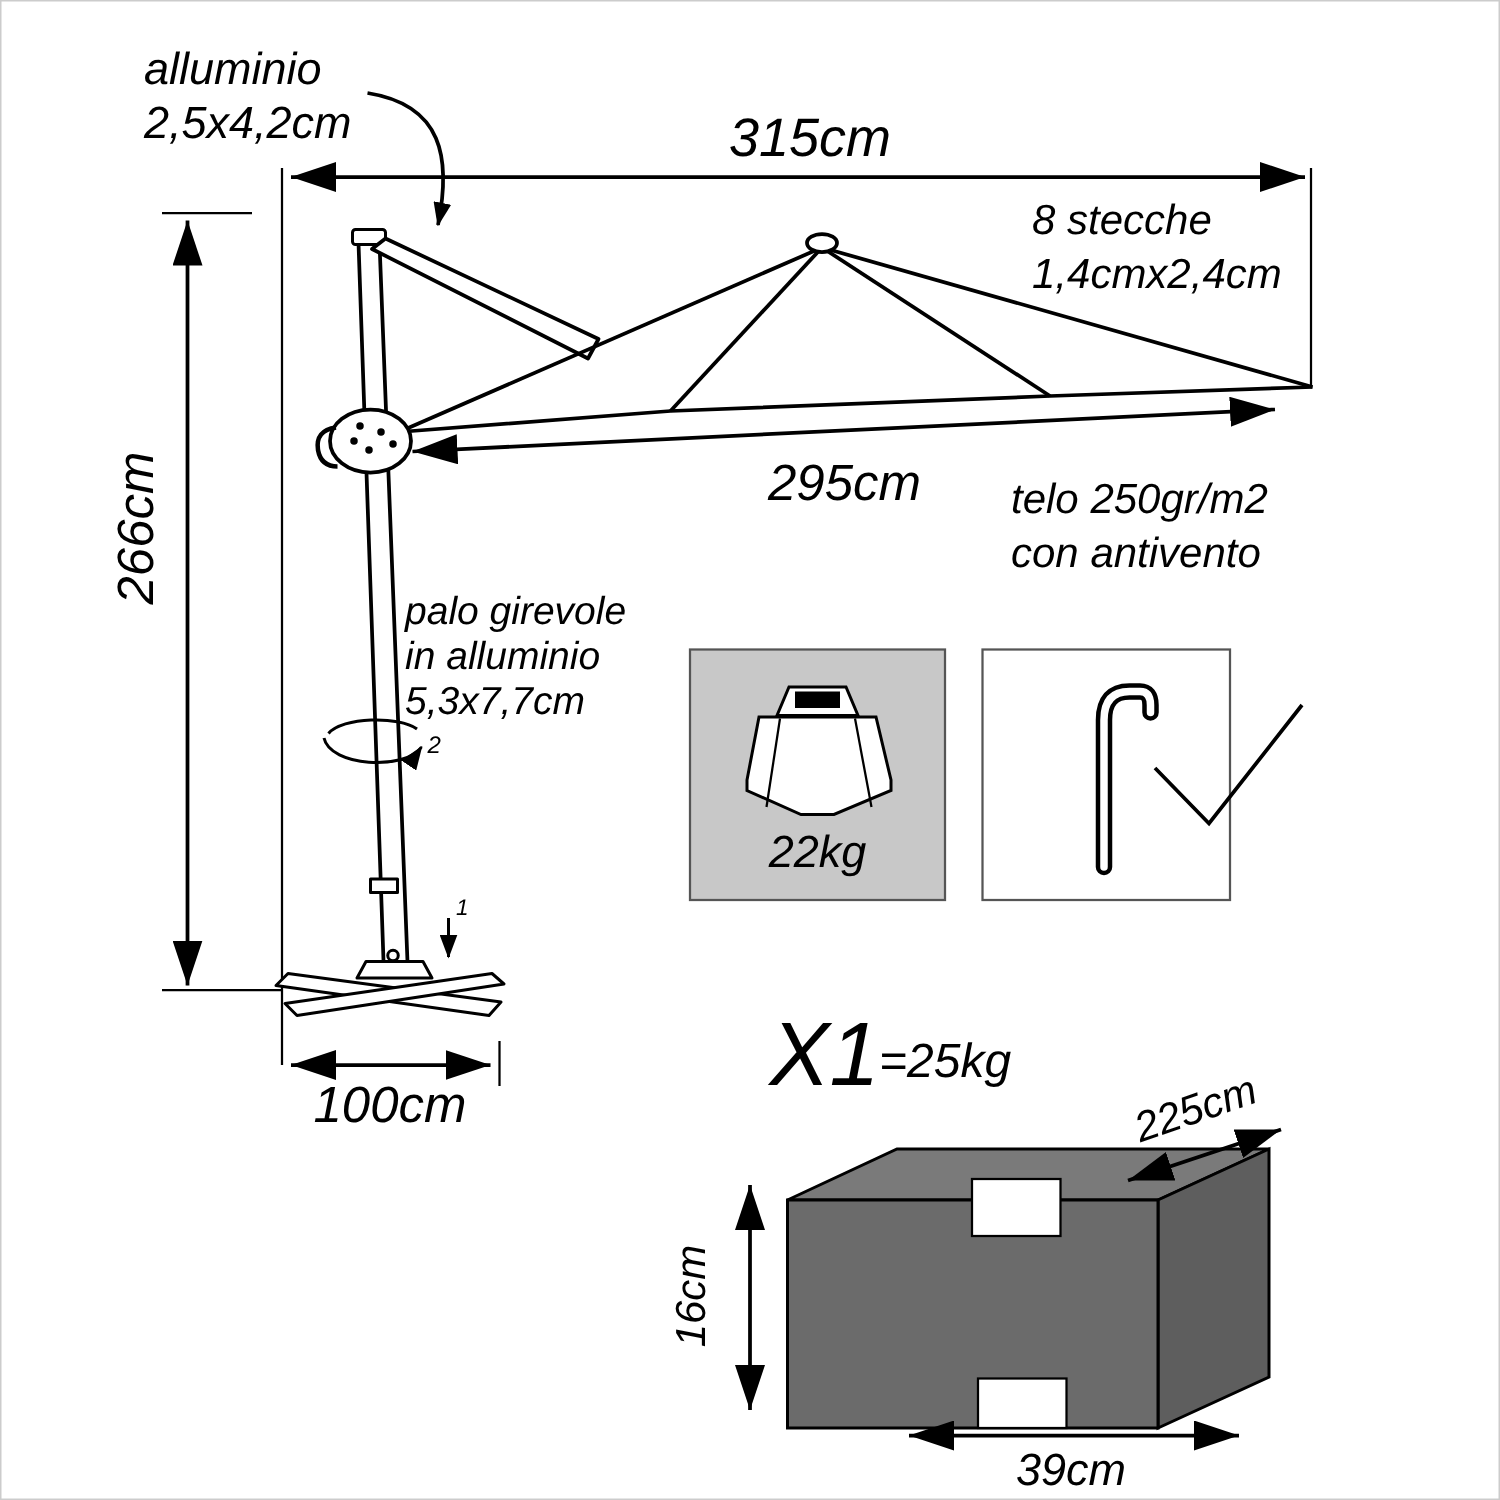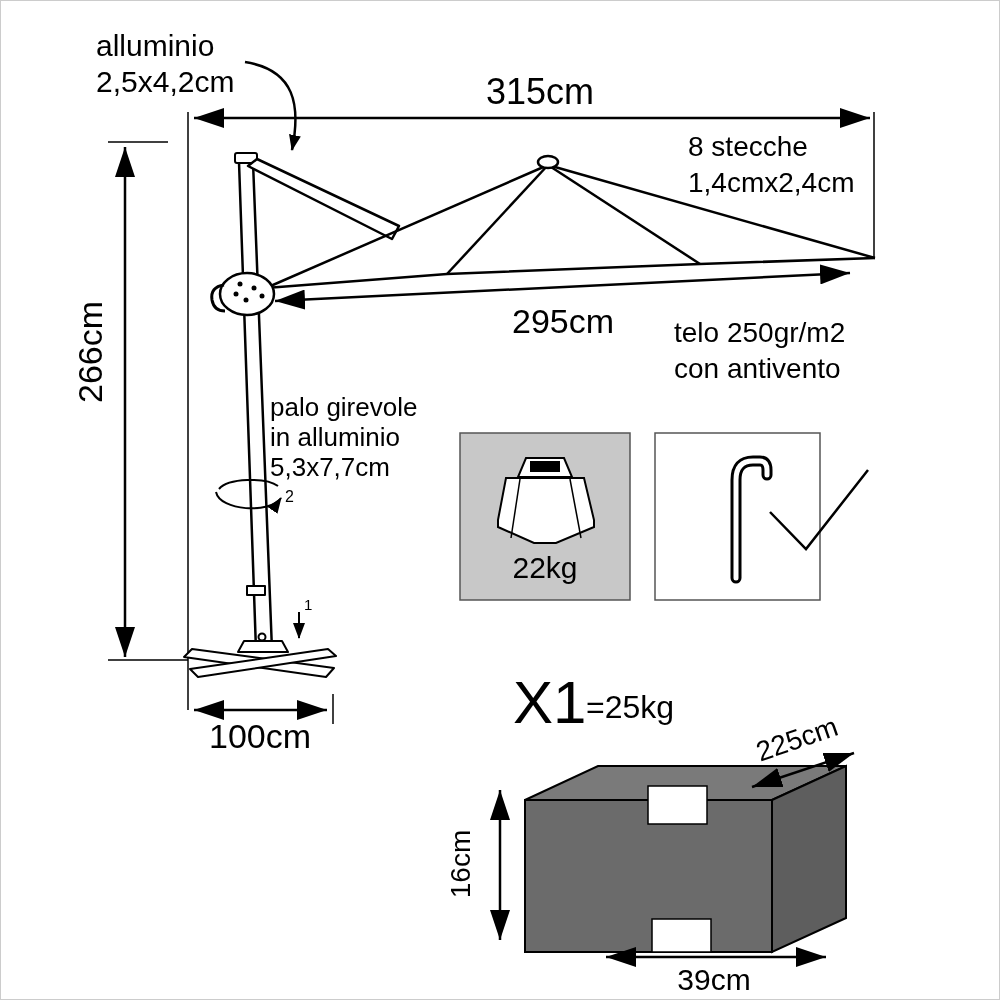--- a/index.html
+++ b/index.html
@@ -1,19 +1,20 @@
 <!DOCTYPE html>
 <html><head>
 <meta charset="utf-8">
 <style>
   html,body { margin:0; padding:0; background:#fff; }
   .canvas {
     width:1000px; height:1000px; position:relative;
     background:#ffffff; overflow:hidden;
     font-family:"Liberation Sans", sans-serif;
+    font-style:italic;
   }
   svg text {
     font-family:"Liberation Sans", sans-serif;
     fill:#000;
   }
   .t30 { font-size:30px; }
   .t28 { font-size:28px; }
   .t26 { font-size:26px; }
   .t34 { font-size:34px; }
   .t36 { font-size:36px; }

